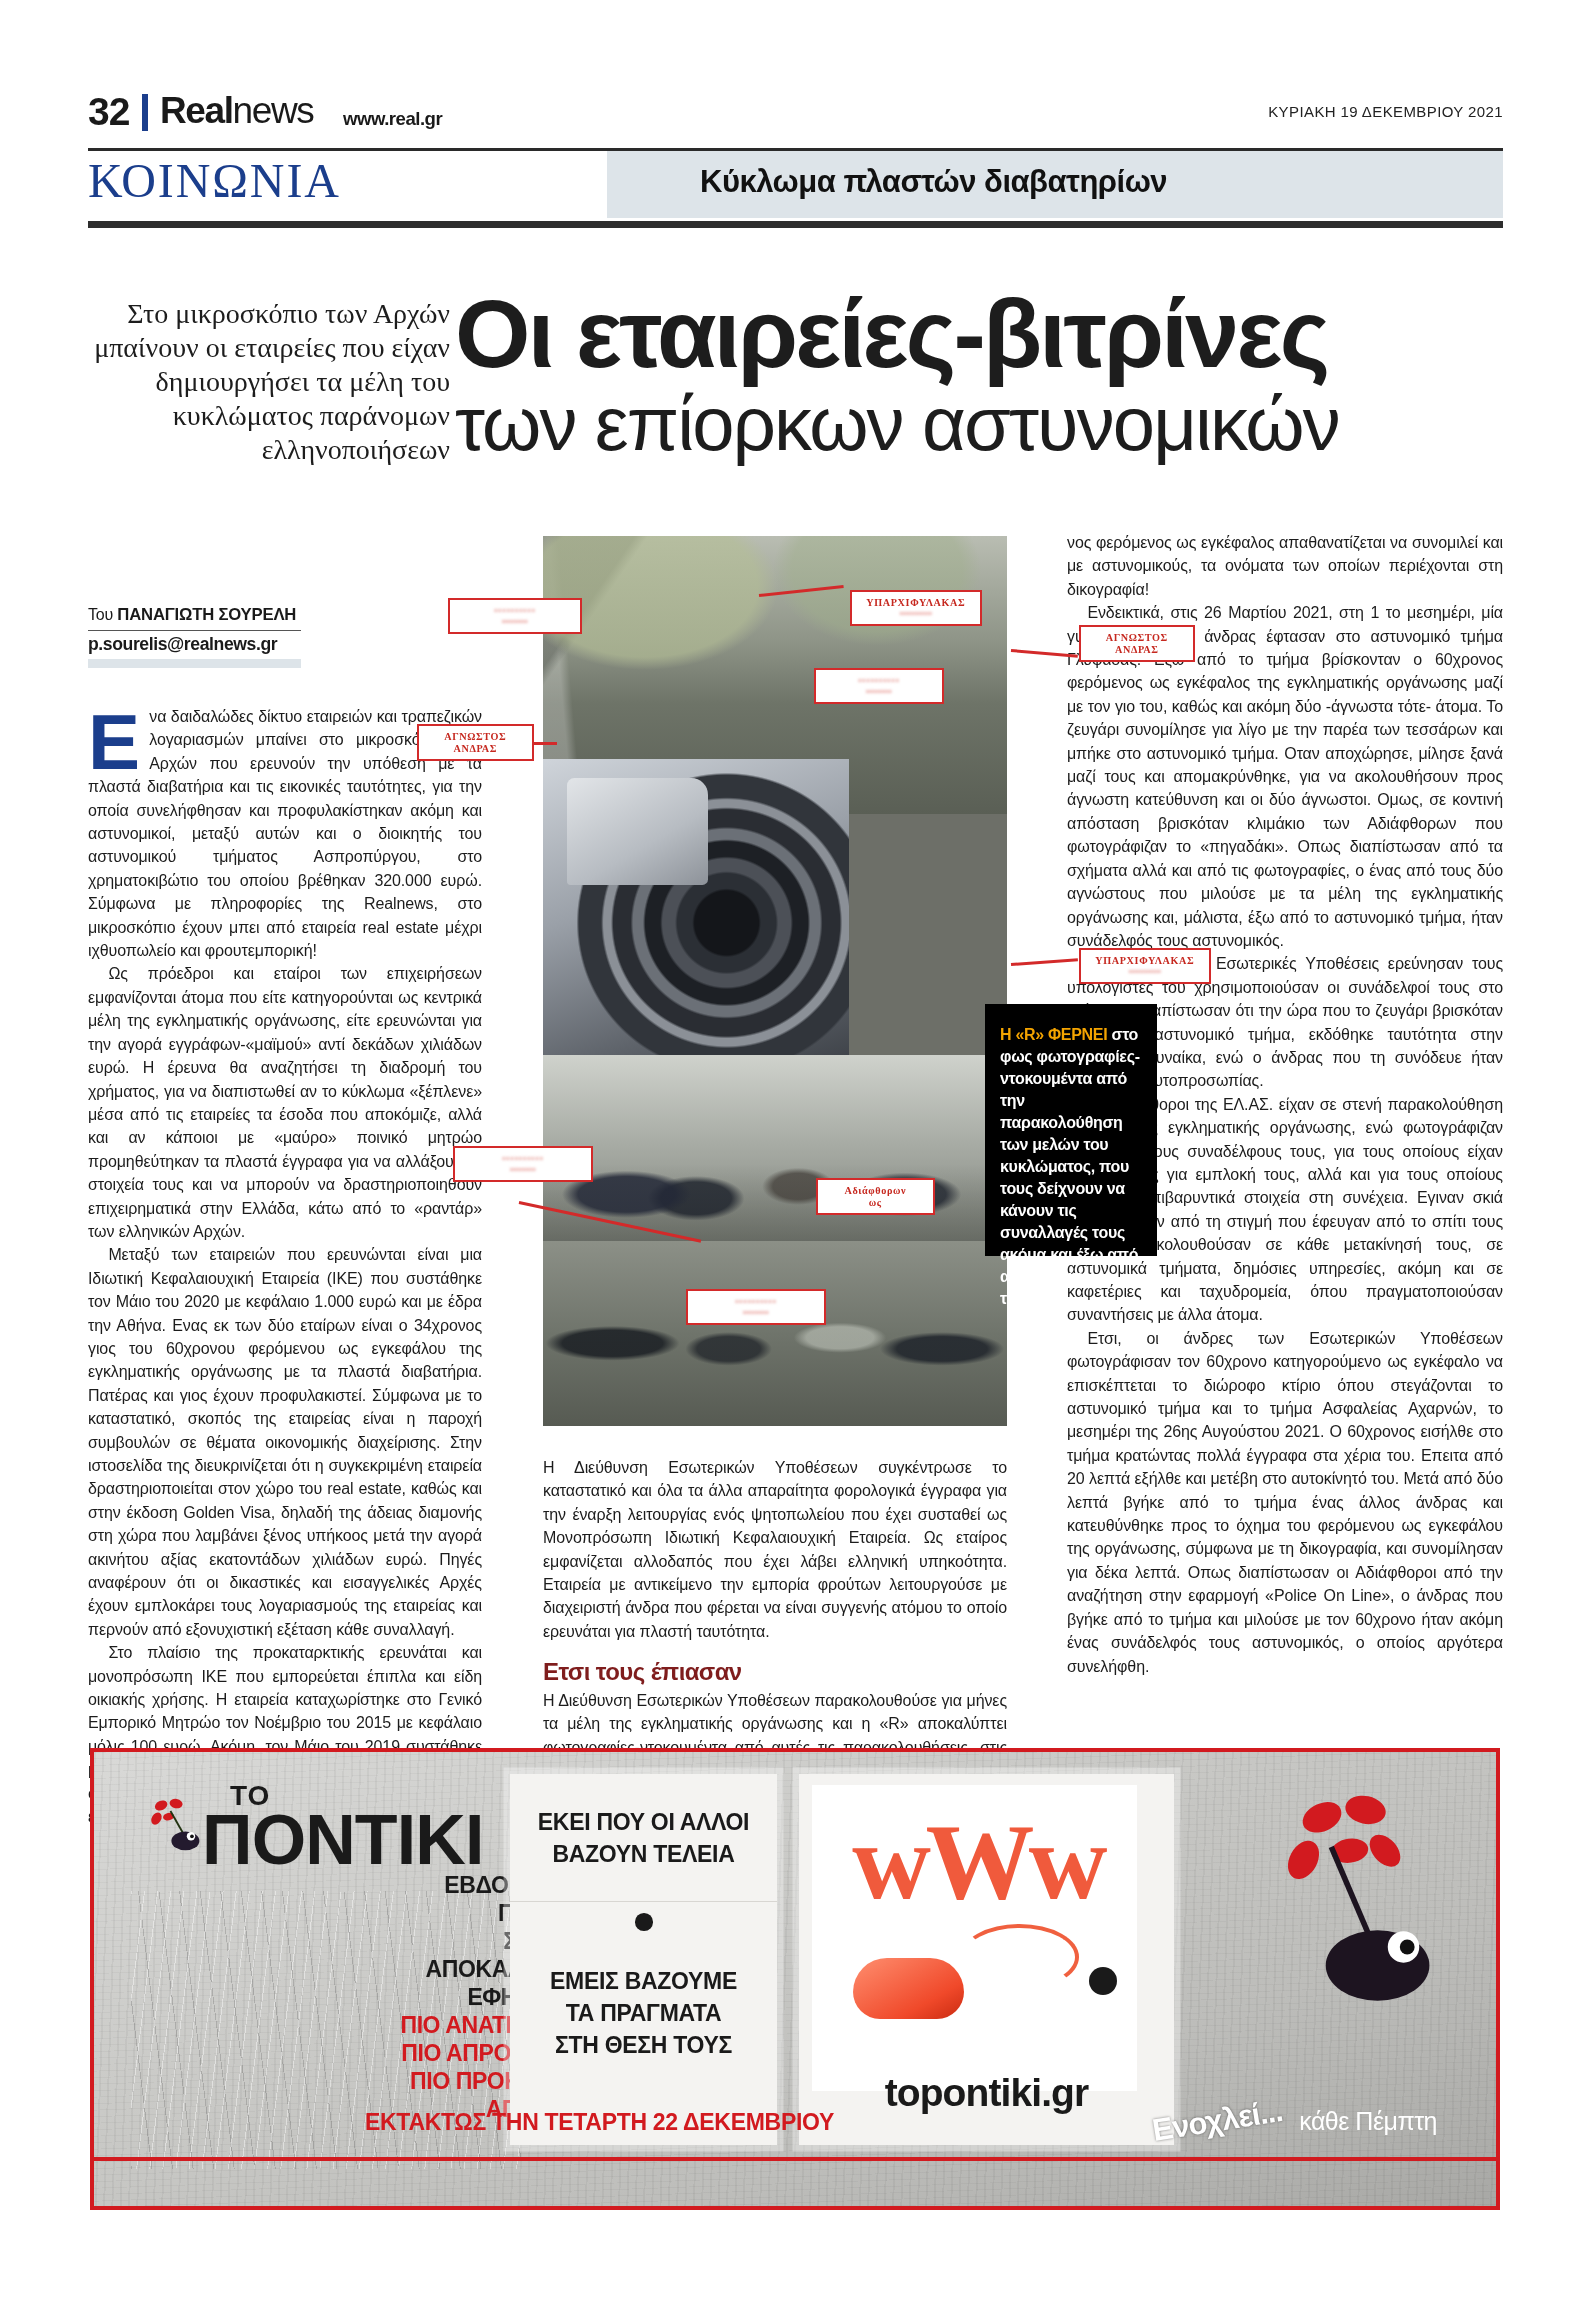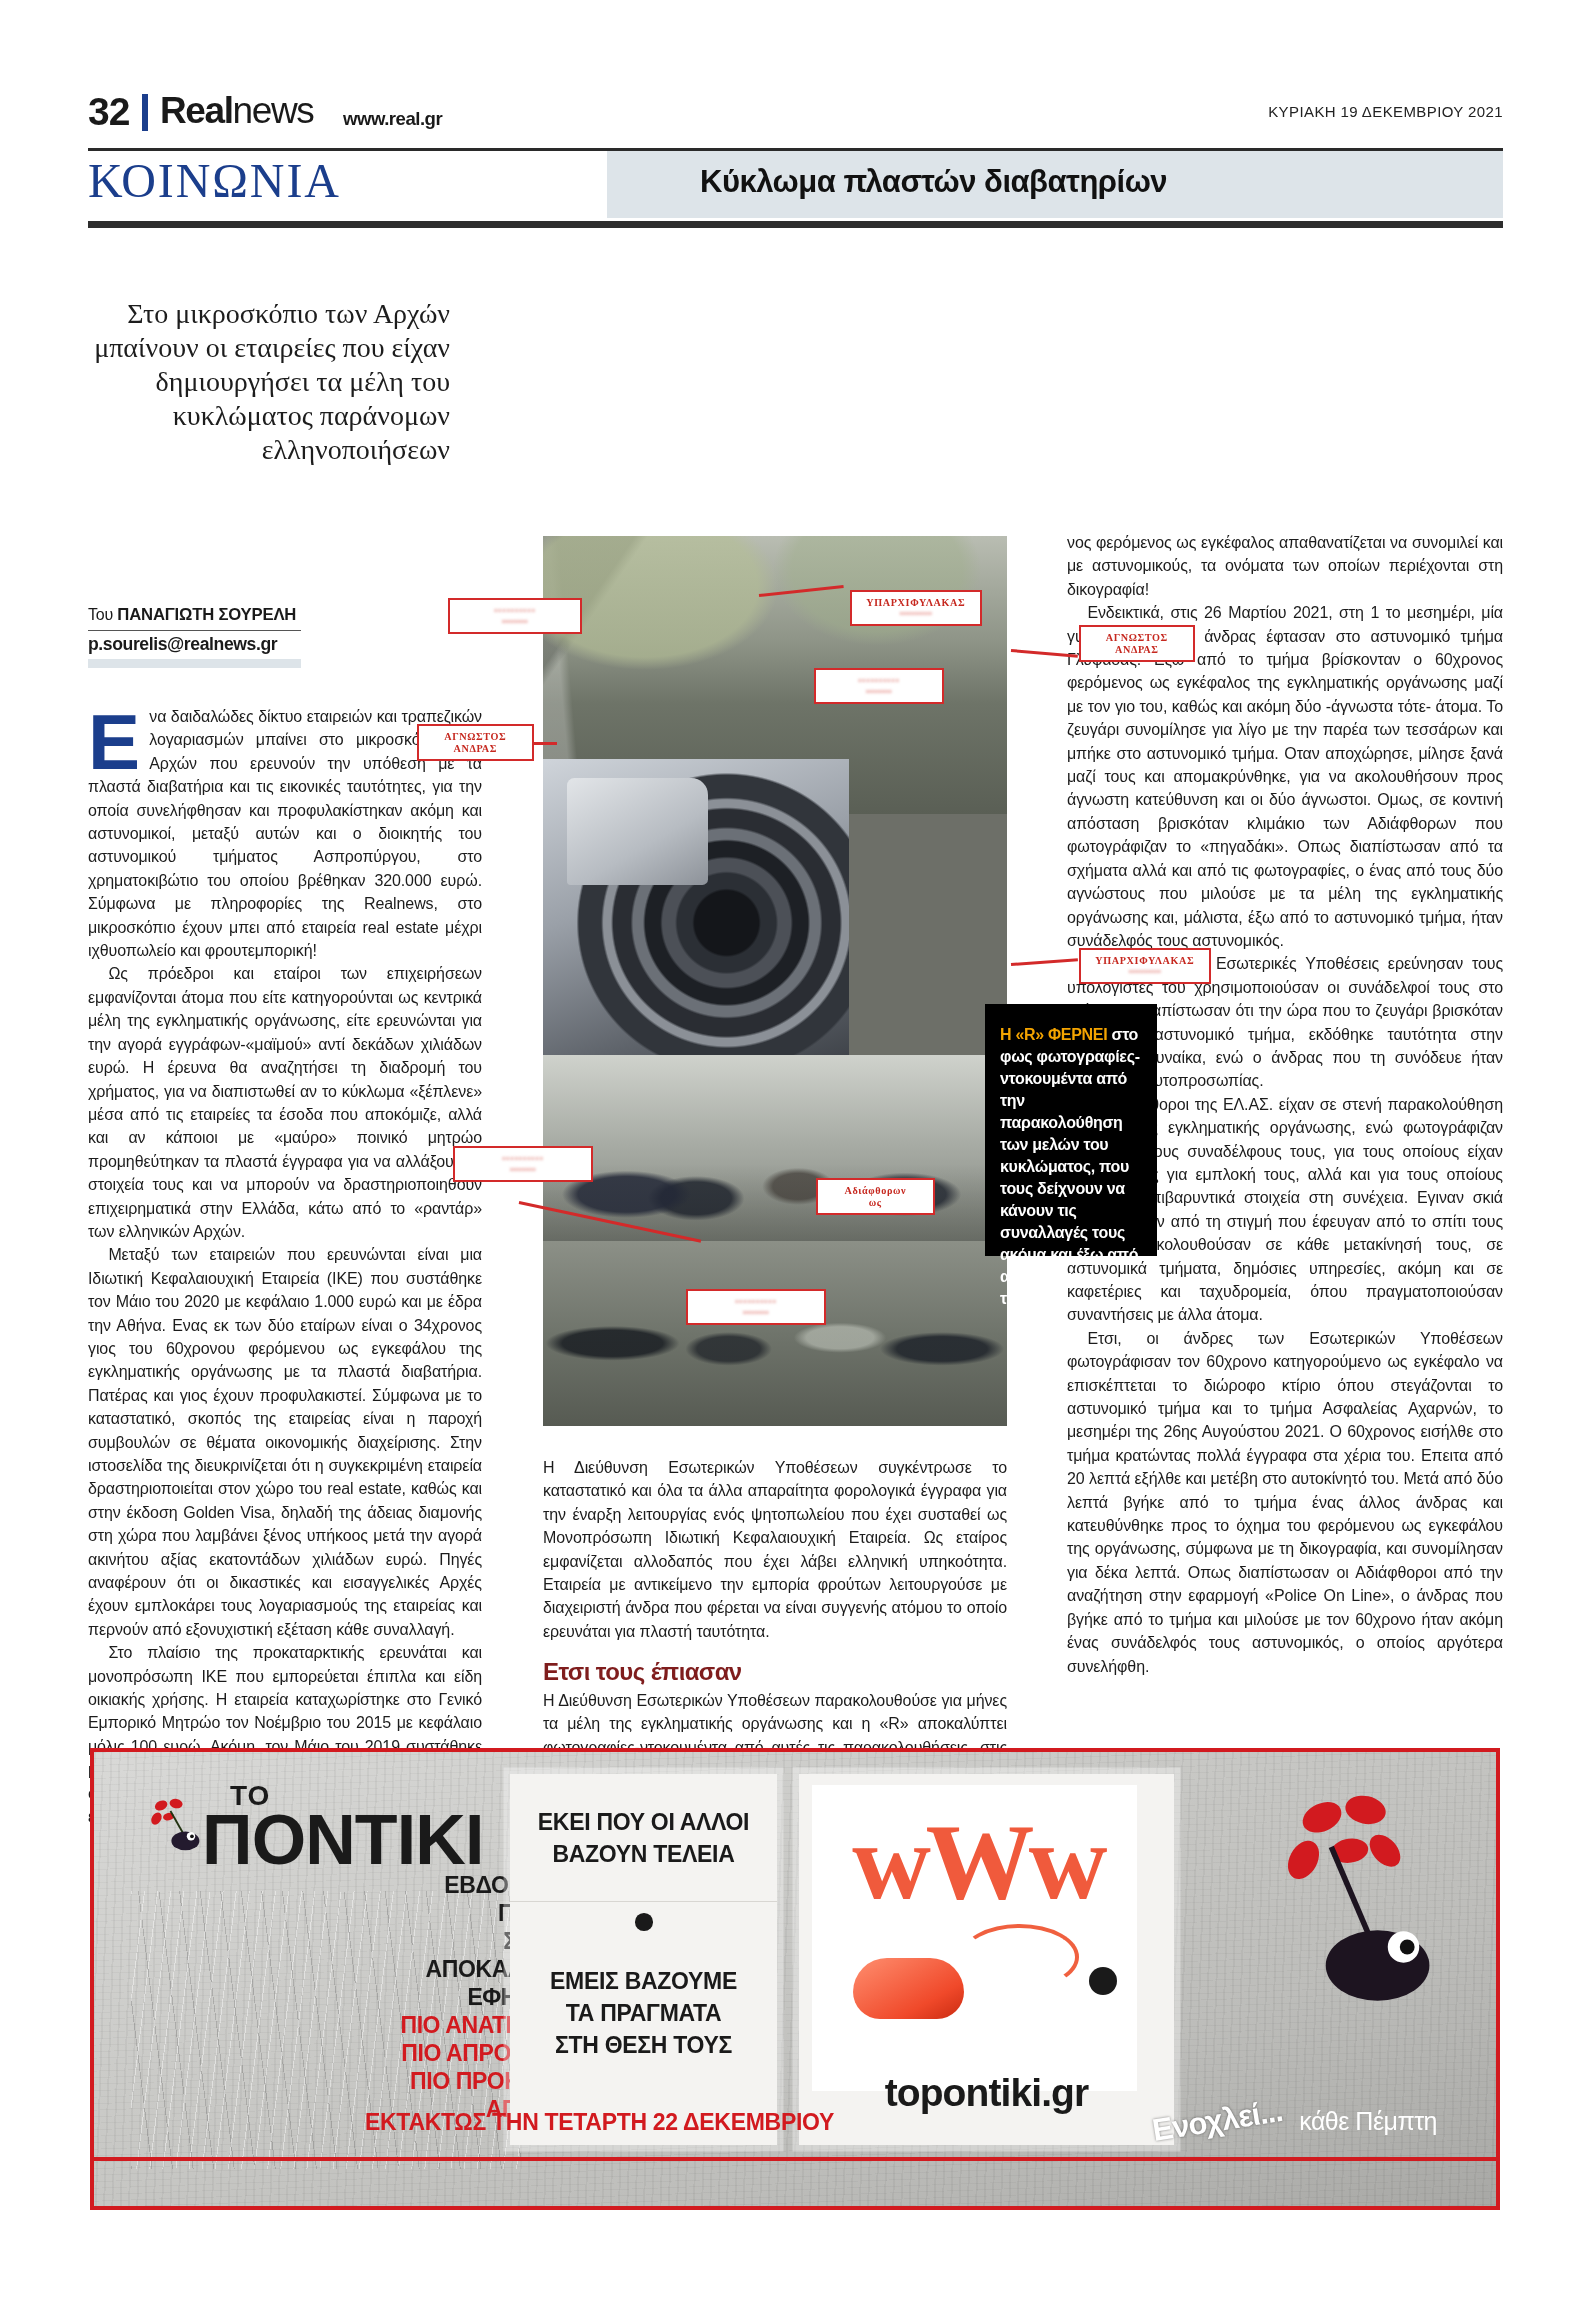--- a/index.html
+++ b/index.html
@@ -279,20 +279,24 @@
   <div class="mast-rule"></div>
 
   <div class="sectionbar">
     <div class="sec-tint"></div>
     <span class="sec-name">ΚΟΙΝΩΝΙΑ</span>
     <span class="sec-topic">Κύκλωμα πλαστών διαβατηρίων</span>
   </div>
   <div class="sec-rule"></div>
 
   <div class="kicker">Στο μικροσκόπιο των Αρχών μπαίνουν οι εταιρείες που είχαν δημιουργήσει τα μέλη του κυκλώματος παράνομων ελληνοποιήσεων</div>
+  <div class="headline">
+    <div class="hl-1">Οι εταιρείες-βιτρίνες</div>
+    <div class="hl-2">των επίορκων αστυνομικών</div>
+  </div>
 
   <div class="byline">
     <div class="byline-name">
       <span>Του</span>
       <b>ΠΑΝΑΓΙΩΤΗ ΣΟΥΡΕΛΗ</b>
     </div>
     <div class="byline-hr"></div>
     <div class="byline-mail">p.sourelis@realnews.gr</div>
     <div class="byline-tint"></div>
   </div>

